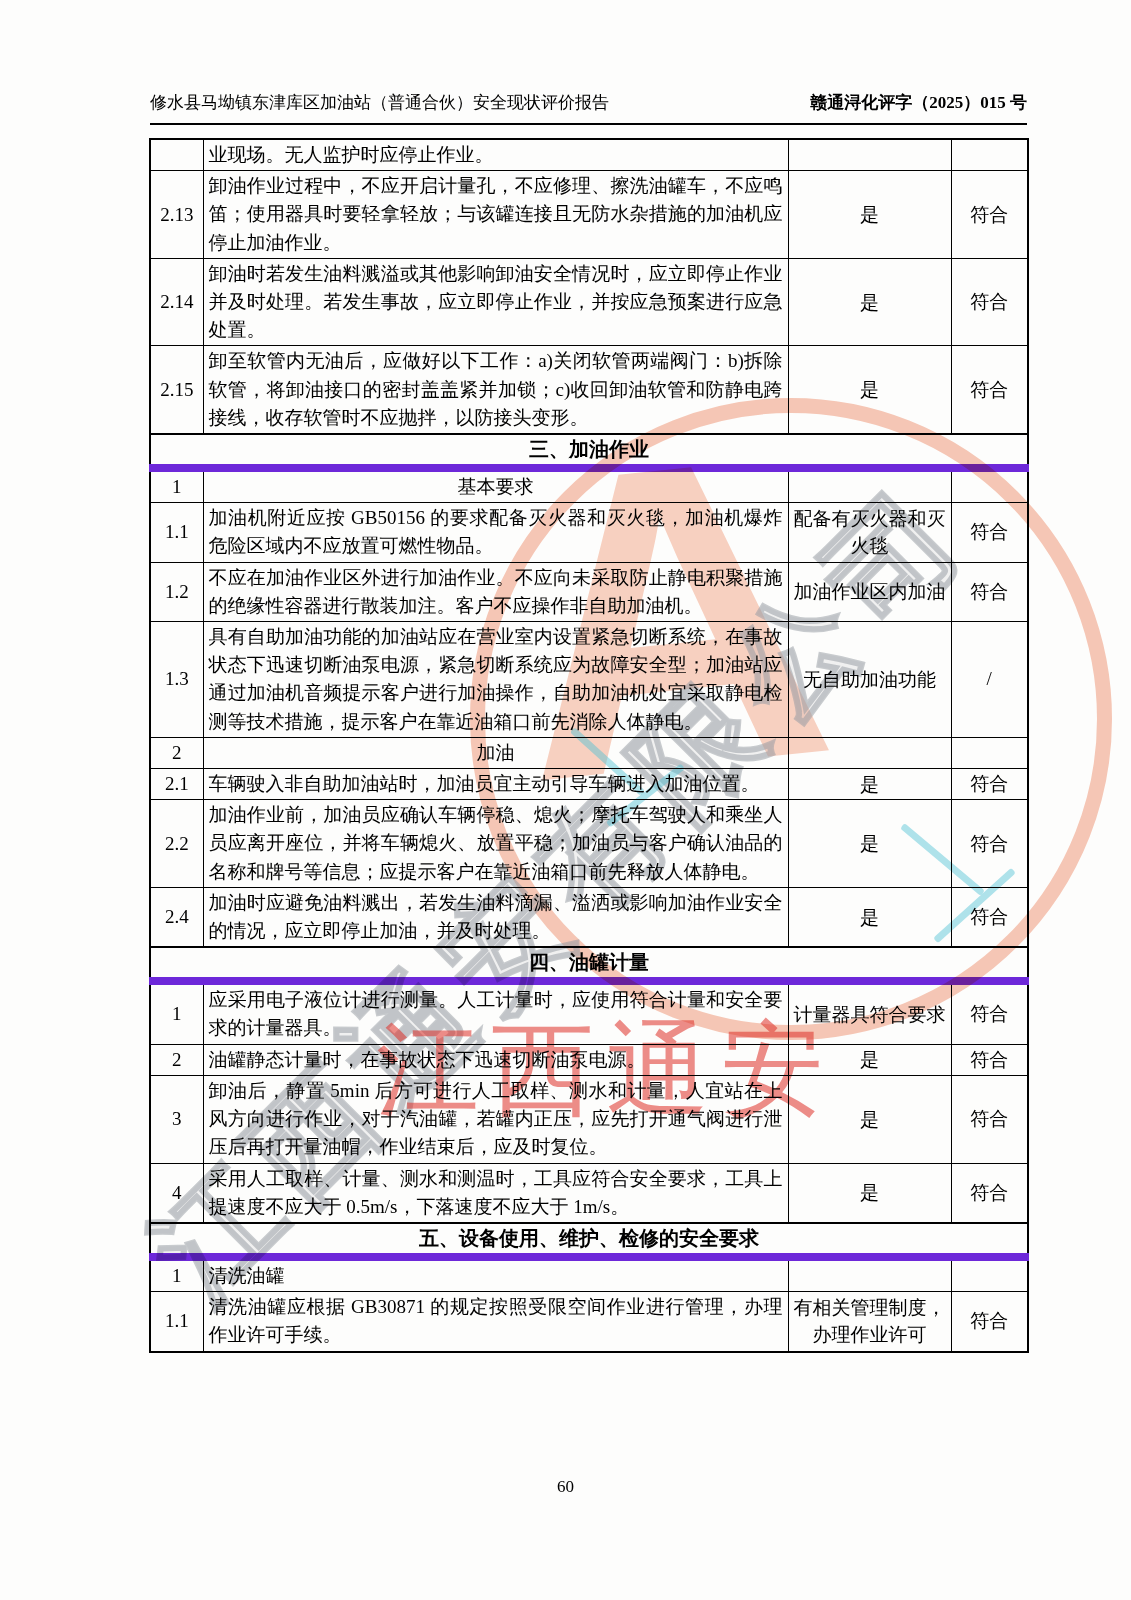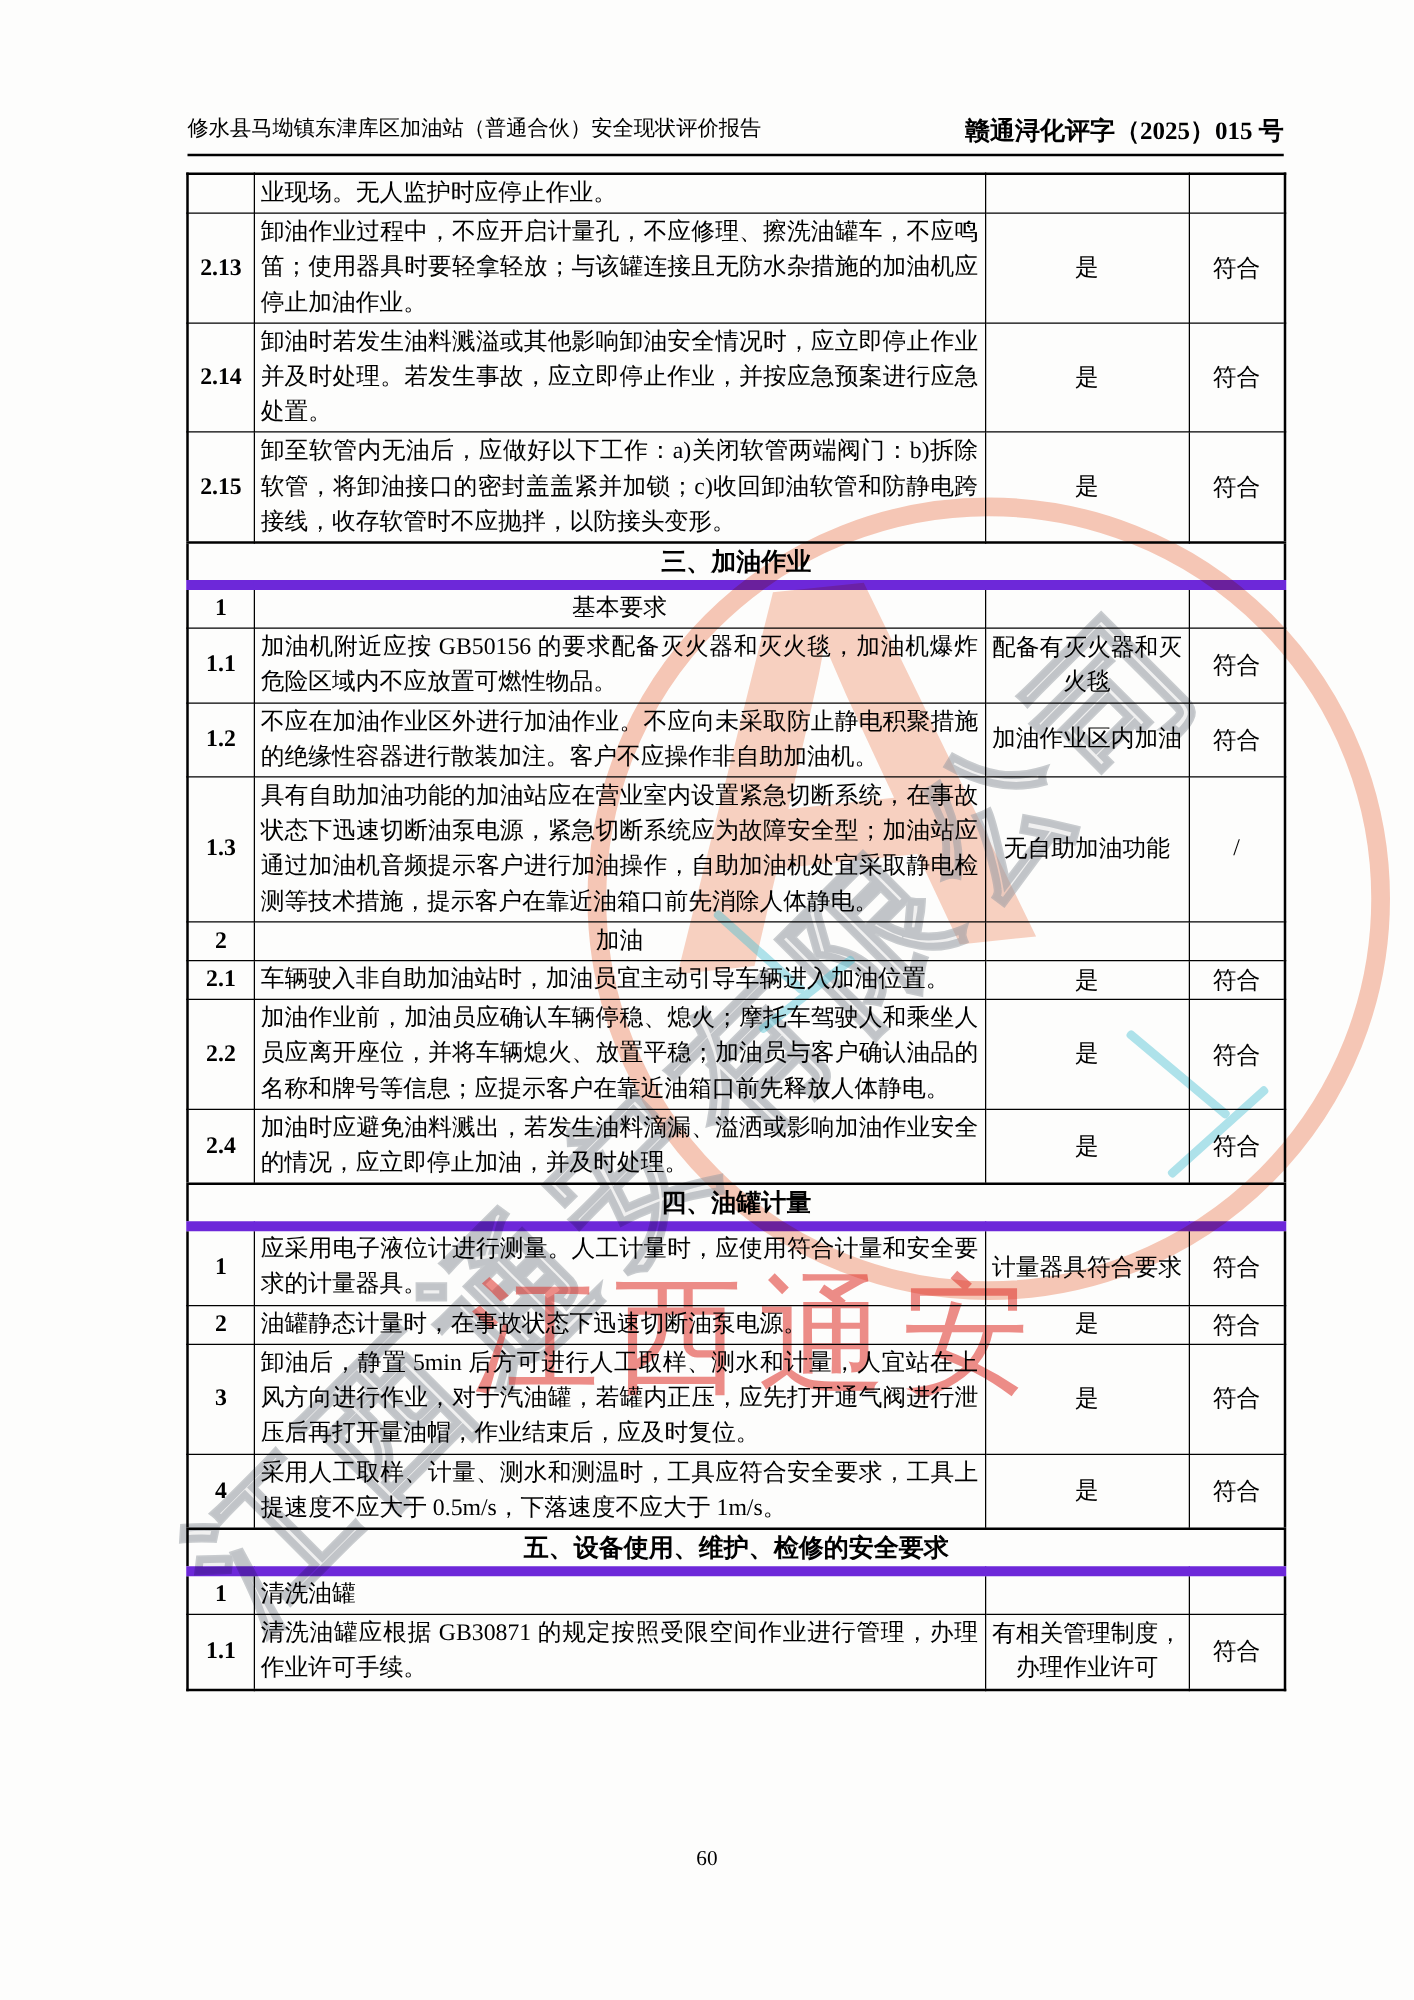--- a/index.html
+++ b/index.html
@@ -3,33 +3,33 @@
 <meta charset="utf-8">
 <style>
   html,body { margin:0; padding:0; background:#ffffff; }
   .page {
     position:relative; width:1131px; height:1600px; background:#fdfdfc;
     font-family:"Liberation Serif","DejaVu Serif",serif; color:#000;
     overflow:hidden;
   }
   
   .hdr-left  { position:absolute; left:150px; top:91px; font-size:17px; white-space:nowrap; }
-  .hdr-right { position:absolute; right:104px; top:91px; font-size:20px; font-weight:600; white-space:nowrap; }
+  .hdr-right { position:absolute; right:104px; top:91px; font-size:17px; font-weight:600; white-space:nowrap; }
   .hdr-rule  { position:absolute; left:150px; top:123px; width:877px; height:0; border-top:2px solid #000; }
   
   table.eval {
     position:absolute; left:149px; top:138px; width:878px;
     border-collapse:collapse; table-layout:fixed;
     border:2px solid #000;
   }
   table.eval td {
     border:1px solid #000; font-size:19px; vertical-align:middle;
     padding:1px 5px; overflow:hidden; background:transparent;
   }
-  td.no   { text-align:center; font-weight:bold; padding:1px 1px; }
+  td.no   { text-align:center; font-weight:normal; padding:1px 1px; }
   td.desc { text-align:justify; line-height:28.2px; }
   td.desc.center { text-align:center; }
   td.mid  { text-align:center; line-height:27px; padding:1px 2px; }
   td.res  { text-align:center; }
   tr.section td {
     text-align:center; font-weight:bold; font-size:20px;
     border-top:2px solid #000; border-bottom:8px solid #6d28d9;
   }
   
   .page-num { position:absolute; left:0; right:0; top:1477px; text-align:center; font-size:17px; }

